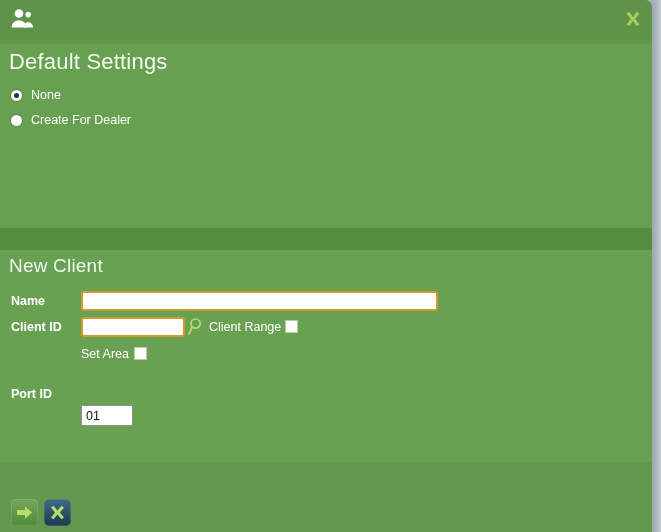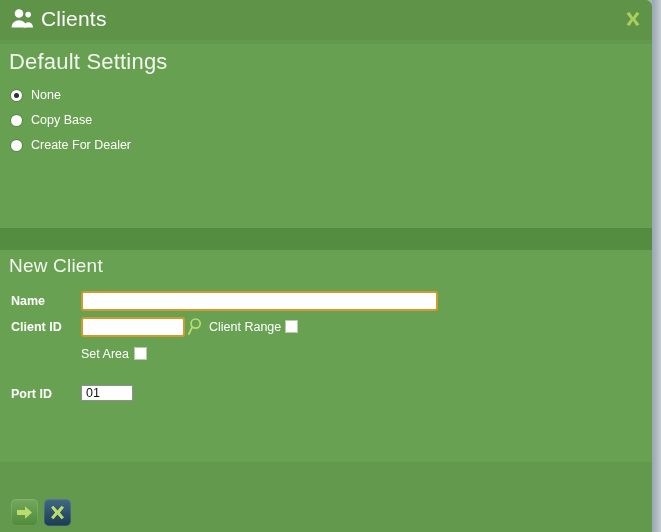--- a/index.html
+++ b/index.html
@@ -260,45 +260,40 @@
 
     <span id="people-icon">
       <svg width="26" height="26" viewBox="0 0 26 26">
         <circle cx="10" cy="7.5" r="4.3" fill="#ffffff"></circle>
         <path d="M2.6 21.5c0-4.3 3.3-7.2 7.4-7.2s7.4 2.9 7.4 7.2z" fill="#ffffff"></path>
         <circle cx="19.2" cy="8.6" r="2.8" fill="#ffffff"></circle>
         <path d="M14.6 21.5c0-3.1 2.1-5.3 4.7-5.3 2.6 0 4.7 2.2 4.7 5.3z" fill="#ffffff"></path>
       </svg>
     </span>
 
-    <div id="window-title">Clients</div>
 
     <div id="close-button">
       <svg width="26" height="26" viewBox="0 0 26 26">
         <path d="M6.5 7.5 L9.5 6 L13 11.2 L16.5 6 L19.5 7.5 L15.2 13 L19.5 18.5 L16.5 20 L13 14.8 L9.5 20 L6.5 18.5 L10.8 13 Z" fill="#a9cf5a"></path>
       </svg>
     </div>
   </div>
 
   <div id="default-settings-panel">
 
     <div class="section-title">Default Settings</div>
 
     <div id="radio-group">
 
       <div class="radio-row">
         <span class="radio-mark checked"></span>
         <span class="radio-label">None</span>
       </div>
 
 
-      <div class="radio-row">
-        <span class="radio-mark"></span>
-        <span class="radio-label">Copy Base</span>
-      </div>
 
       <div class="radio-row">
         <span class="radio-mark"></span>
         <span class="radio-label">Create For Dealer</span>
       </div>
 
     </div>
   </div>
 
   <div id="section-divider"></div>
@@ -320,21 +315,21 @@
     </svg>
   </span>
 
   <div class="plain-label" style="left:209px; top:320px;">Client Range</div>
   <span class="checkbox-mark" style="left:285px; top:320px;"></span>
 
   <div class="plain-label" style="left:81px; top:347px;">Set Area</div>
   <span class="checkbox-mark" style="left:134px; top:347px;"></span>
 
   <div class="form-label" style="left:11px; top:387px;">Port ID</div>
-  <input class="text-input" id="port-id-input" type="text" style="left: 81px; top: 385px; width: 52px; height: 16px;" value="01">
+  <input class="text-input" id="port-id-input" type="text" style="left: 81px; top: 405px; width: 52px; height: 21px;" value="01">
 
   <div id="footer-bar">
 
     <div class="action-button" id="submit-button">
       <svg width="19" height="19" viewBox="0 0 19 19">
         <path d="M2 7 L10 7 L10 3.2 L17 9.5 L10 15.8 L10 12 L2 12 Z" fill="#b9dd6b"></path>
       </svg>
     </div>
 
     <div class="action-button" id="cancel-button">

